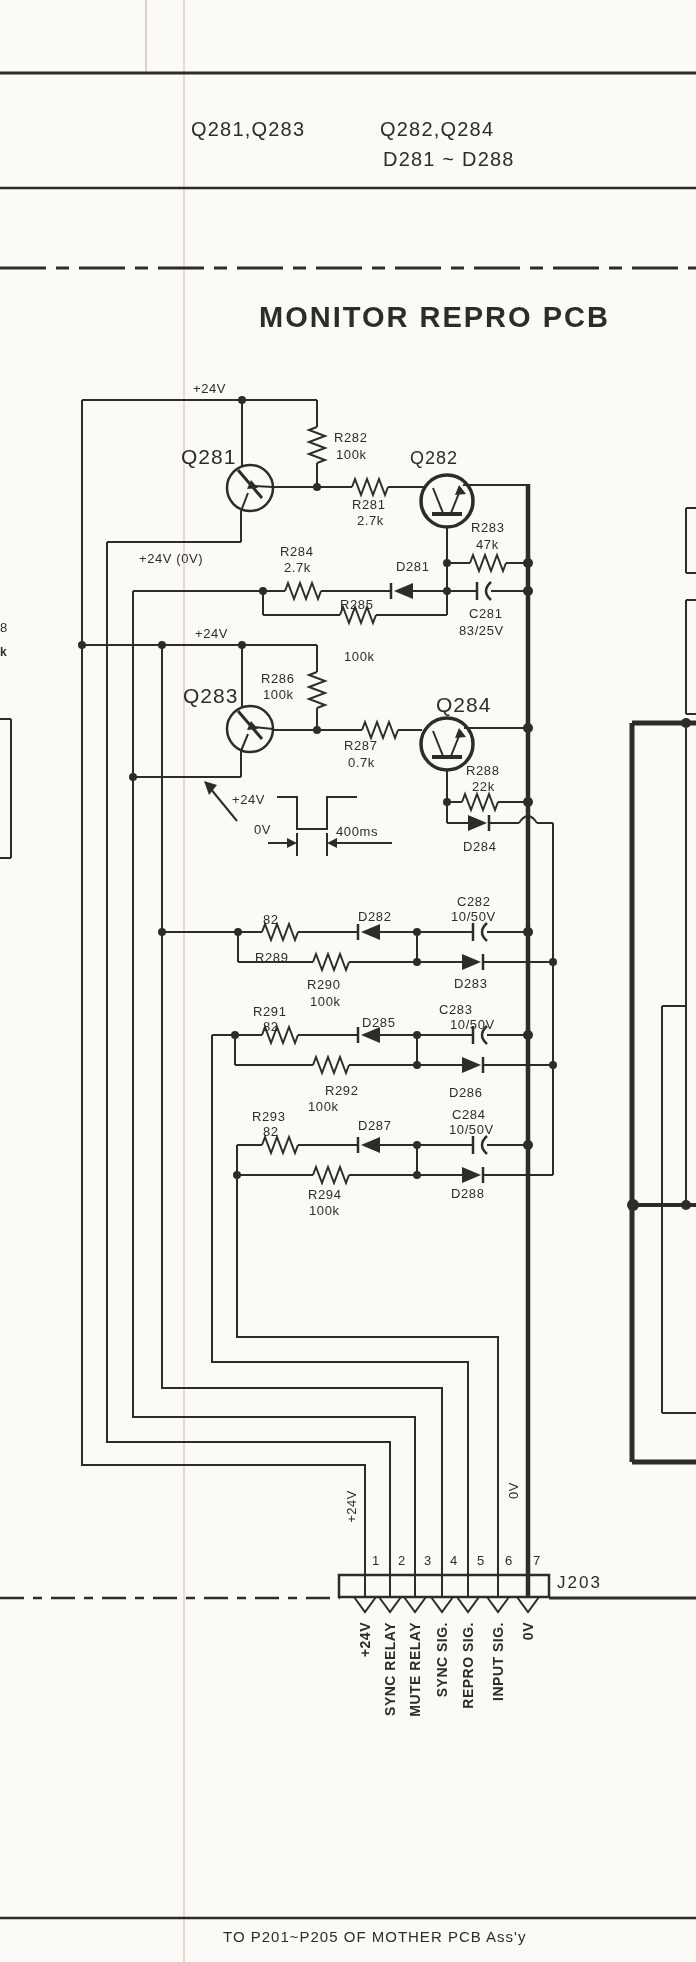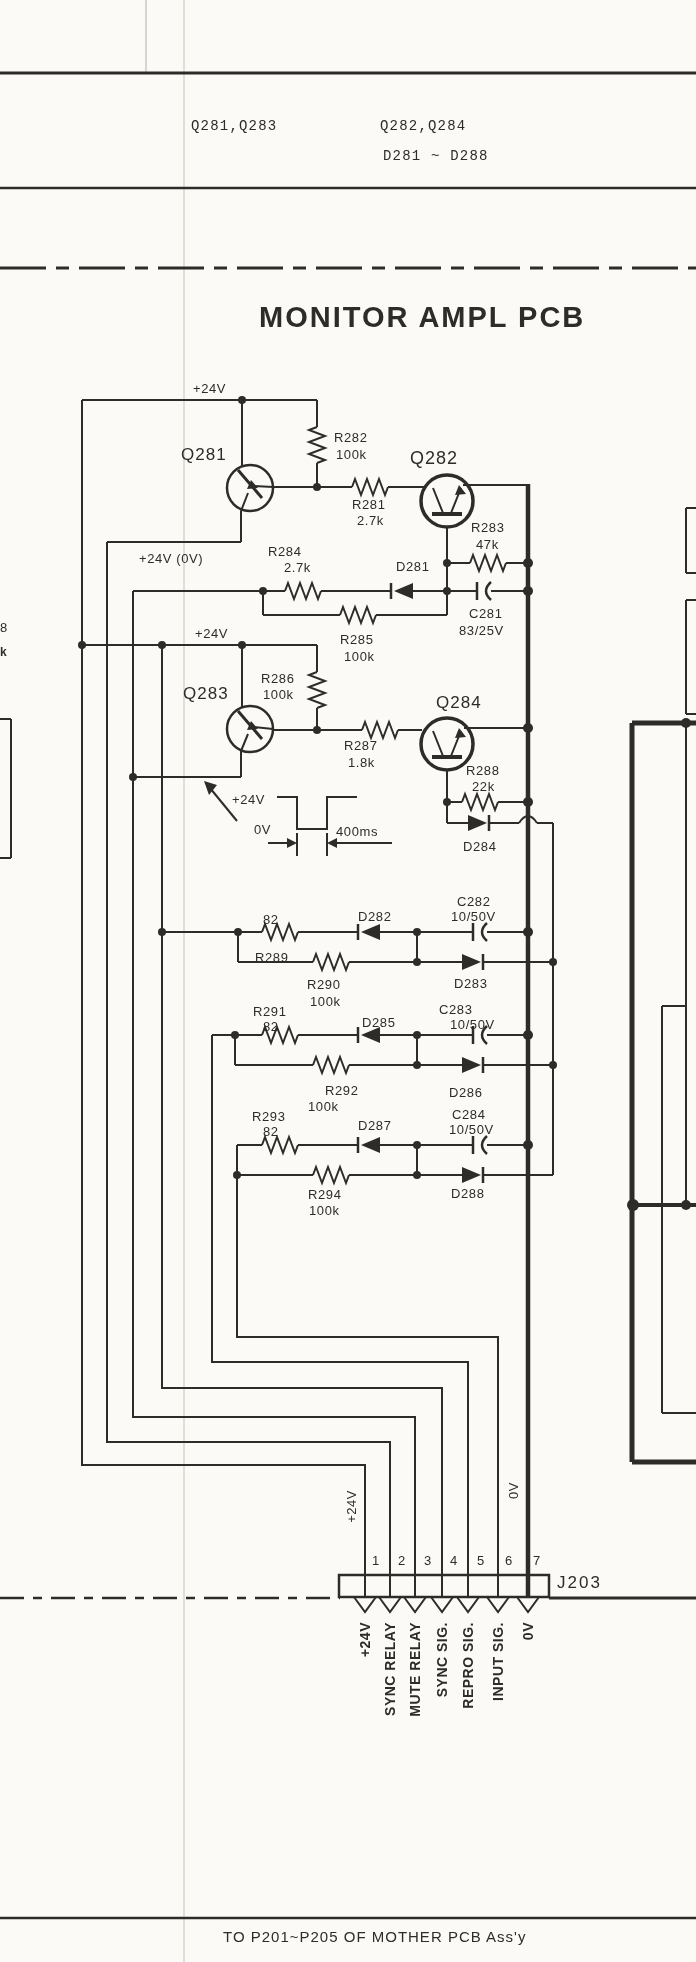--- a/index.html
+++ b/index.html
@@ -2,22 +2,22 @@
 <html><head>
 <meta charset="utf-8">
 <style>
   html,body{margin:0;padding:0;background:#e8e6e0;}
   #page{position:relative;width:696px;height:1962px;background:#fbfaf6;overflow:hidden;
         font-family:"Liberation Sans",sans-serif;color:#2e2c29;}
   #schem{position:absolute;left:0;top:0;}
   .lbl{position:absolute;white-space:nowrap;color:#2e2c29;letter-spacing:.6px;line-height:1;}
   .s13{font-size:13px;}
   .s12{font-size:12px;}
-  .s16{font-size:14px;letter-spacing:1.2px;font-family:Liberation Mono, monospace;}
-  .s17{font-size:17px;letter-spacing:1px;}
+  .s16{font-size:20px;letter-spacing:1.2px;}
+  .s17{font-size:21px;letter-spacing:1px;}
   .title{font-size:29px;font-weight:700;letter-spacing:2px;}
   .vlabel{position:absolute;white-space:nowrap;transform-origin:0 0;
           transform:rotate(-90deg) translateX(-100%);font-size:14px;font-weight:700;
           letter-spacing:.5px;color:#2e2c29;line-height:16px;}
   .vsm{font-weight:400;font-size:13px;}
   .footer{font-size:15px;letter-spacing:1px;}
   .j203{font-size:17px;letter-spacing:2px;}
   .pin{font-size:13px;}
 </style>
 </head>
@@ -263,48 +263,48 @@
       <circle cx="686" cy="723" r="5"></circle>
         <circle cx="633" cy="1205" r="6"></circle>
         <circle cx="686" cy="1205" r="5"></circle>
     </g>
   </svg>
 
   <span class="lbl s16" style="left:191px;top:119px">Q281,Q283</span>
   <span class="lbl s16" style="left:380px;top:119px">Q282,Q284</span>
   <span class="lbl s16" style="left:383px;top:149px">D281 ~ D288</span>
 
-  <span class="lbl title" style="left:259px;top:303px">MONITOR AMPL PCB</span>
+  <span class="lbl title" style="left:259px;top:303px">MONITOR REPRO PCB</span>
 
   <span class="lbl s13" style="left:193px;top:382px">+24V</span>
   <span class="lbl s13" style="left:139px;top:552px">+24V (0V)</span>
   <span class="lbl s13" style="left:195px;top:627px">+24V</span>
 
   <span class="lbl s17" style="left:181px;top:446px">Q281</span>
   <span class="lbl s17" style="left:410px;top:449px;font-size:18px">Q282</span>
   <span class="lbl s17" style="left:183px;top:685px">Q283</span>
   <span class="lbl s17" style="left:436px;top:694px">Q284</span>
 
   <span class="lbl s13" style="left:334px;top:431px">R282</span>
   <span class="lbl s13" style="left:336px;top:448px">100k</span>
   <span class="lbl s13" style="left:352px;top:498px">R281</span>
   <span class="lbl s13" style="left:357px;top:514px">2.7k</span>
   <span class="lbl s13" style="left:471px;top:521px">R283</span>
   <span class="lbl s13" style="left:476px;top:538px">47k</span>
-  <span class="lbl s13" style="left:268px;top:545px">R284</span>
+  <span class="lbl s13" style="left:280px;top:545px">R284</span>
   <span class="lbl s13" style="left:284px;top:561px">2.7k</span>
   <span class="lbl s13" style="left:396px;top:560px">D281</span>
   <span class="lbl s13" style="left:469px;top:607px">C281</span>
   <span class="lbl s13" style="left:459px;top:624px">83/25V</span>
-  <span class="lbl s13" style="left:340px;top:633px">R285</span>
+  <span class="lbl s13" style="left:340px;top:598px">R285</span>
   <span class="lbl s13" style="left:344px;top:650px">100k</span>
   <span class="lbl s13" style="left:261px;top:672px">R286</span>
   <span class="lbl s13" style="left:263px;top:688px">100k</span>
   <span class="lbl s13" style="left:344px;top:739px">R287</span>
-  <span class="lbl s13" style="left:348px;top:756px">1.8k</span>
+  <span class="lbl s13" style="left:348px;top:756px">0.7k</span>
   <span class="lbl s13" style="left:466px;top:764px">R288</span>
   <span class="lbl s13" style="left:472px;top:780px">22k</span>
   <span class="lbl s13" style="left:463px;top:840px">D284</span>
 
   <span class="lbl s13" style="left:232px;top:793px">+24V</span>
   <span class="lbl s13" style="left:254px;top:823px">0V</span>
   <span class="lbl s13" style="left:336px;top:825px">400ms</span>
 
   <span class="lbl s13" style="left:255px;top:951px">R289</span>
   <span class="lbl s13" style="left:263px;top:913px">82</span>

